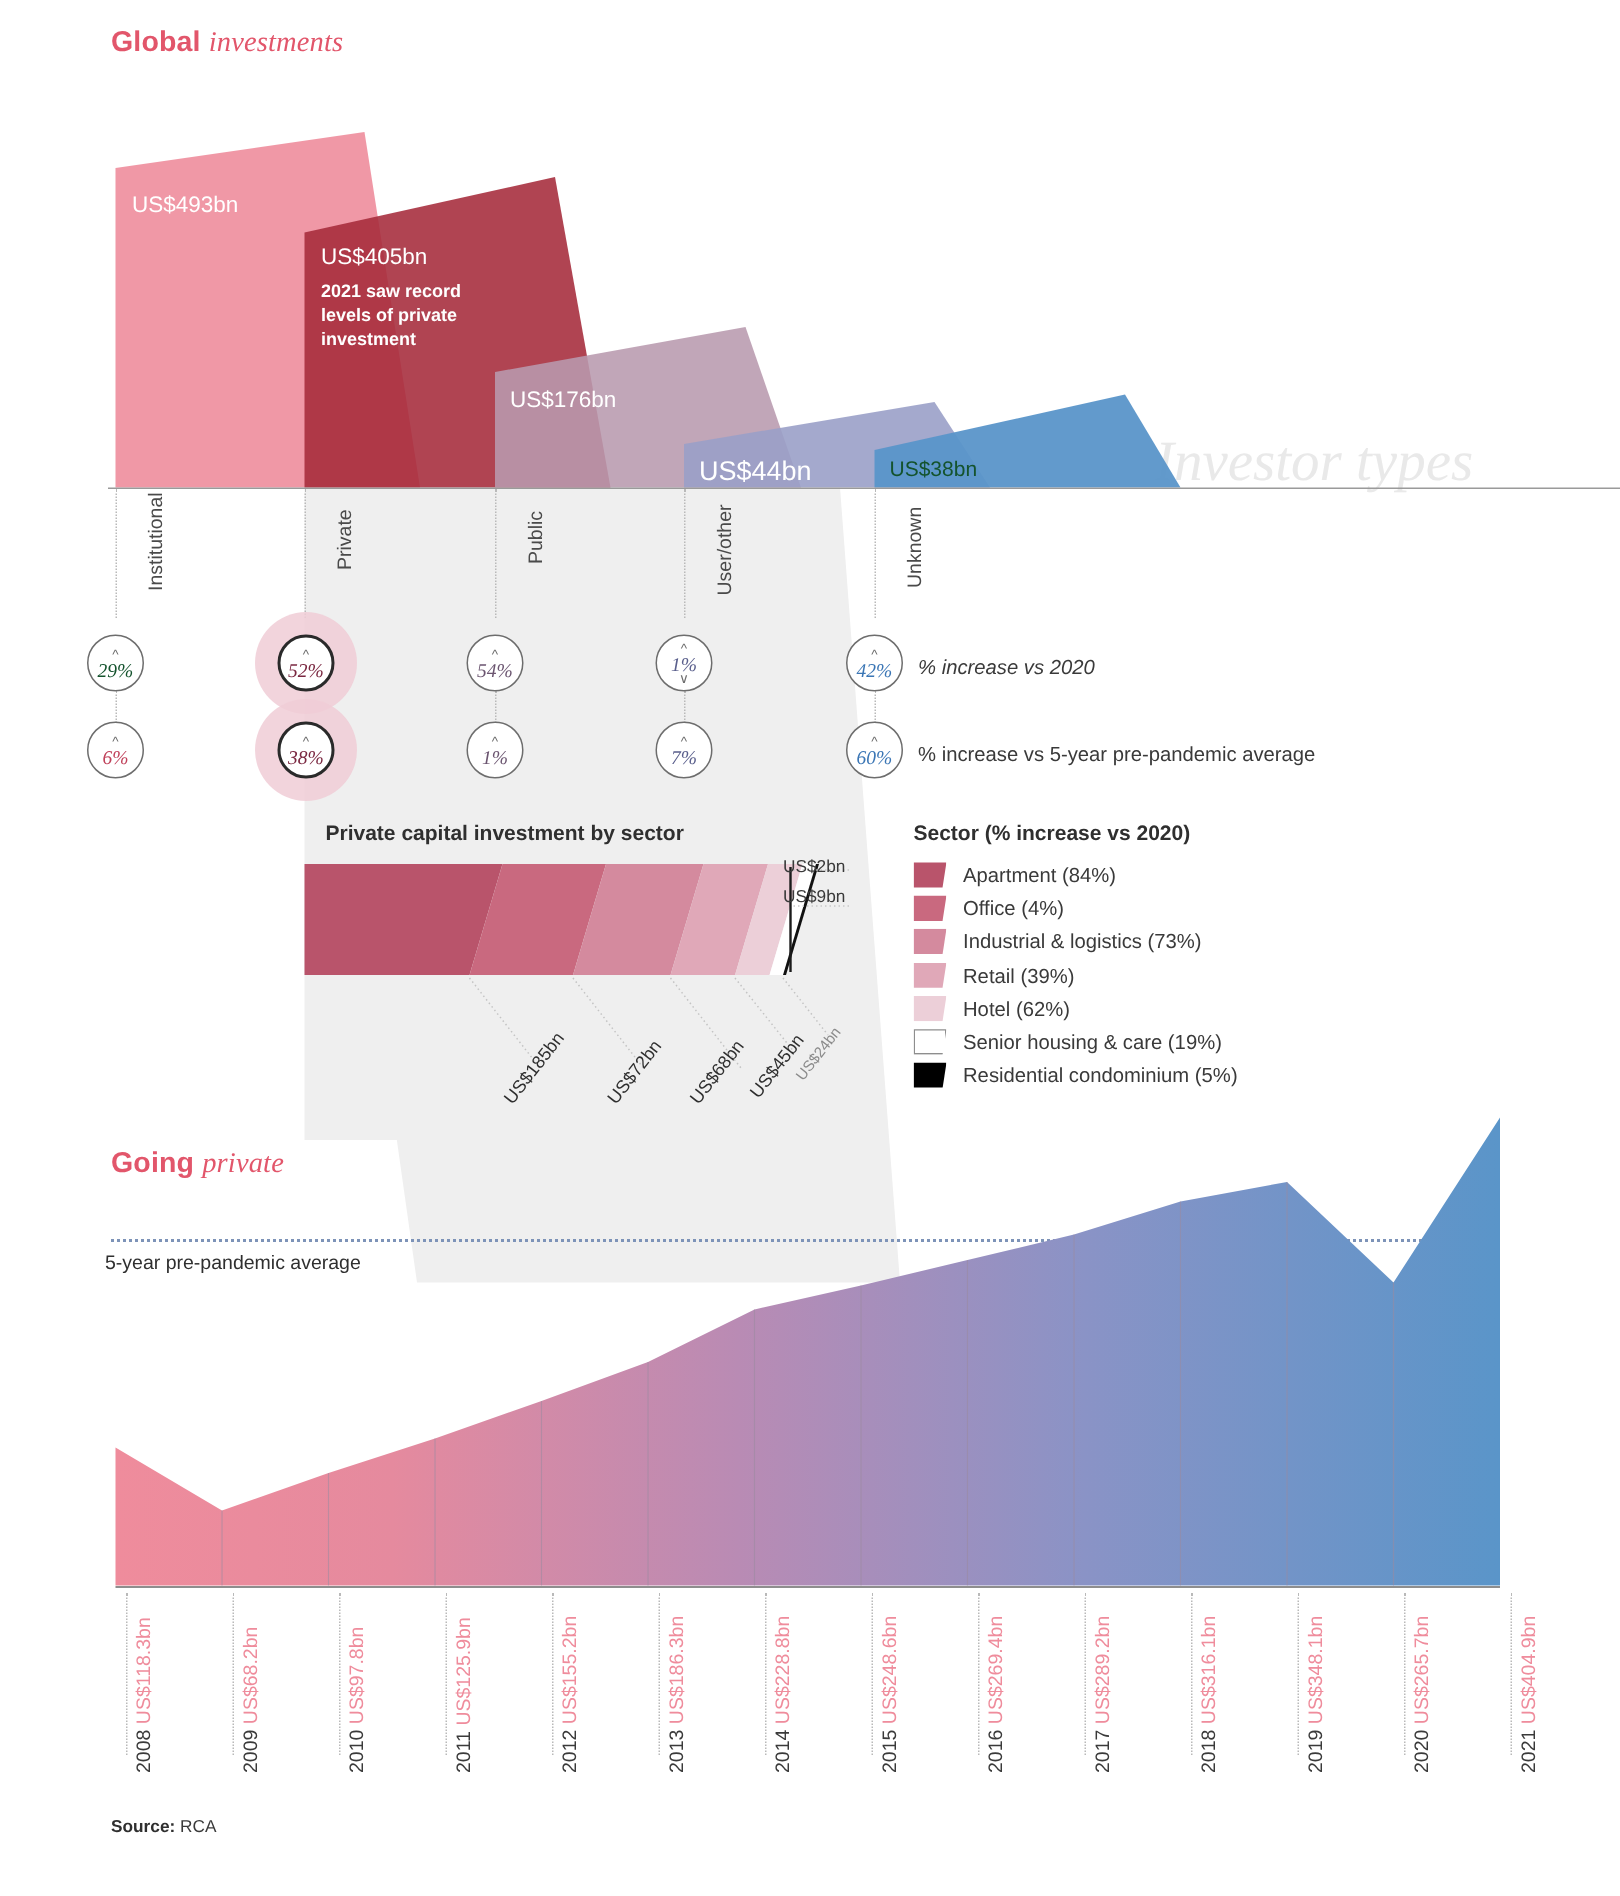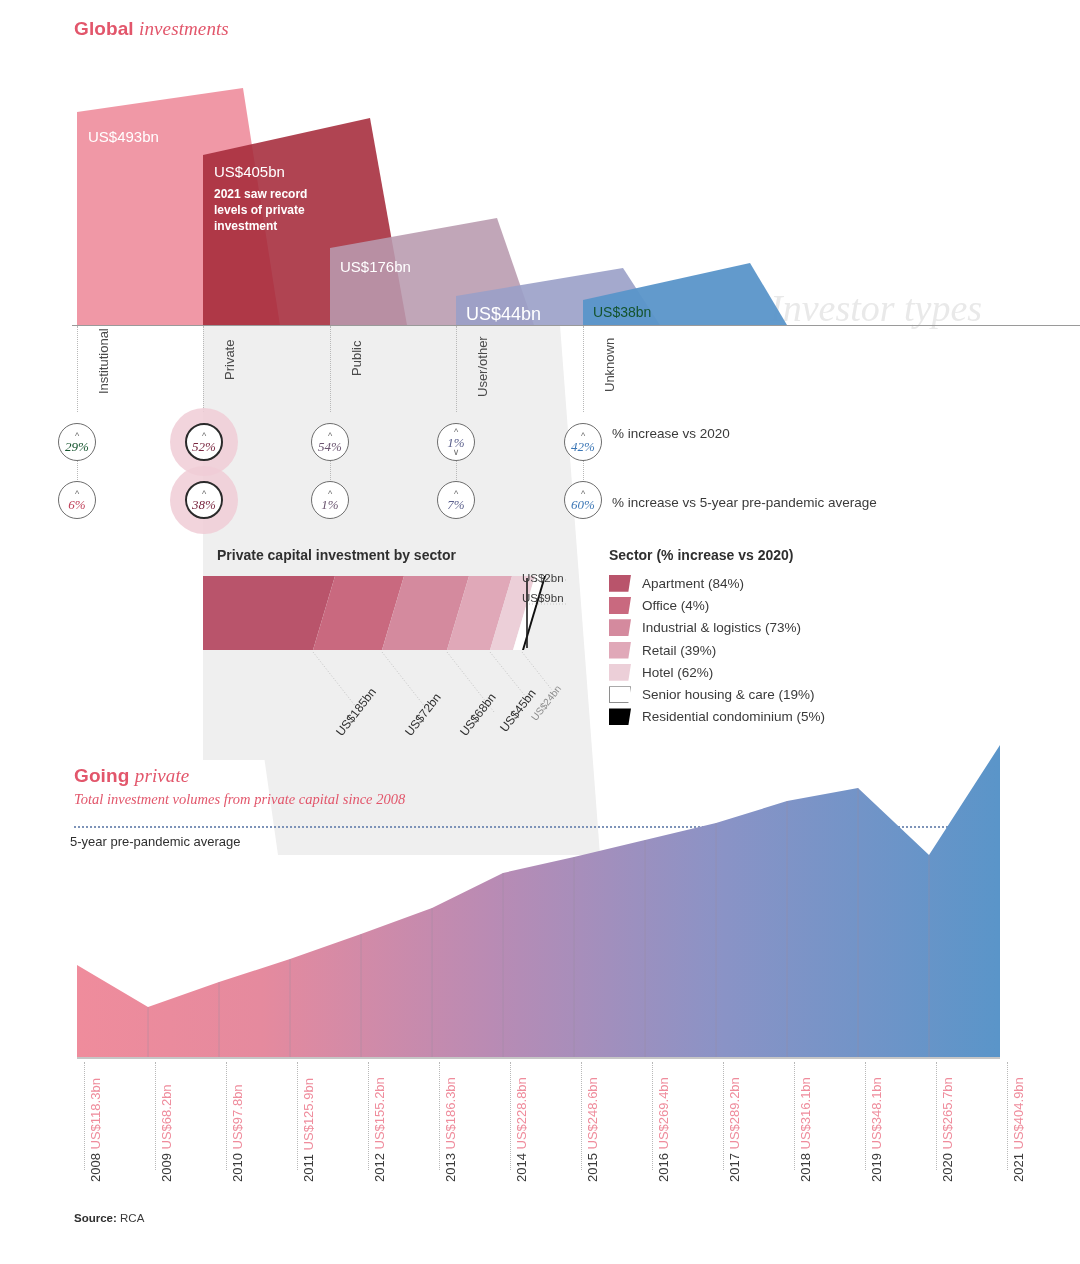--- a/index.html
+++ b/index.html
@@ -149,21 +149,21 @@
   </div>
   <div class="abs circ" style="left:437px;top:423px;">
     <span class="arw">^</span>
     <span class="pct" style="color:#5a5f8c;">1%</span>
     <span class="arw dn">∨</span>
   </div>
   <div class="abs circ" style="left:564px;top:423px;">
     <span class="arw">^</span>
     <span class="pct" style="color:#3b76b5;">42%</span>
   </div>
-  <div class="abs legend-note" style="left:612px;top:426px;">% increase vs 2020</div>
+  <div class="abs legend-note" style="left:612px;top:437px;font-style:italic;">% increase vs 2020</div>
 
   <div class="abs circ" style="left:58px;top:481px;">
     <span class="arw">^</span>
     <span class="pct" style="color:#c0415a;">6%</span>
   </div>
   <div class="abs circ bold" style="left:185px;top:481px;">
     <span class="arw">^</span>
     <span class="pct" style="color:#7a2740;">38%</span>
   </div>
   <div class="abs circ" style="left:311px;top:481px;">
@@ -247,21 +247,20 @@
     <div class="leg-row">
       <span class="leg-swatch" style="background:#000000;"></span>
       <span class="leg-label">Residential condominium (5%)</span>
     </div>
   </div>
 
   <div class="abs h-title" style="left:74px;top:765px;">
     <span>Going</span>
     <span class="ital">private</span>
   </div>
-  <div class="abs h-sub" style="left:74px;top:791px;">Total investment volumes from private capital since 2008</div>
 
   <div class="abs avg-line" style="left:74px;top:826px;width:926px;"></div>
   <div class="abs avg-label" style="left:70px;top:834px;">5-year pre-pandemic average</div>
 
   <svg class="abs" style="left:0;top:0;" width="1080" height="1264">
     <defs>
       <linearGradient id="areaGrad" x1="0" y1="0" x2="1" y2="0">
         <stop offset="0%" stop-color="#ef8c9c"></stop>
         <stop offset="20%" stop-color="#e58a9e"></stop>
         <stop offset="45%" stop-color="#b98bb4"></stop>

